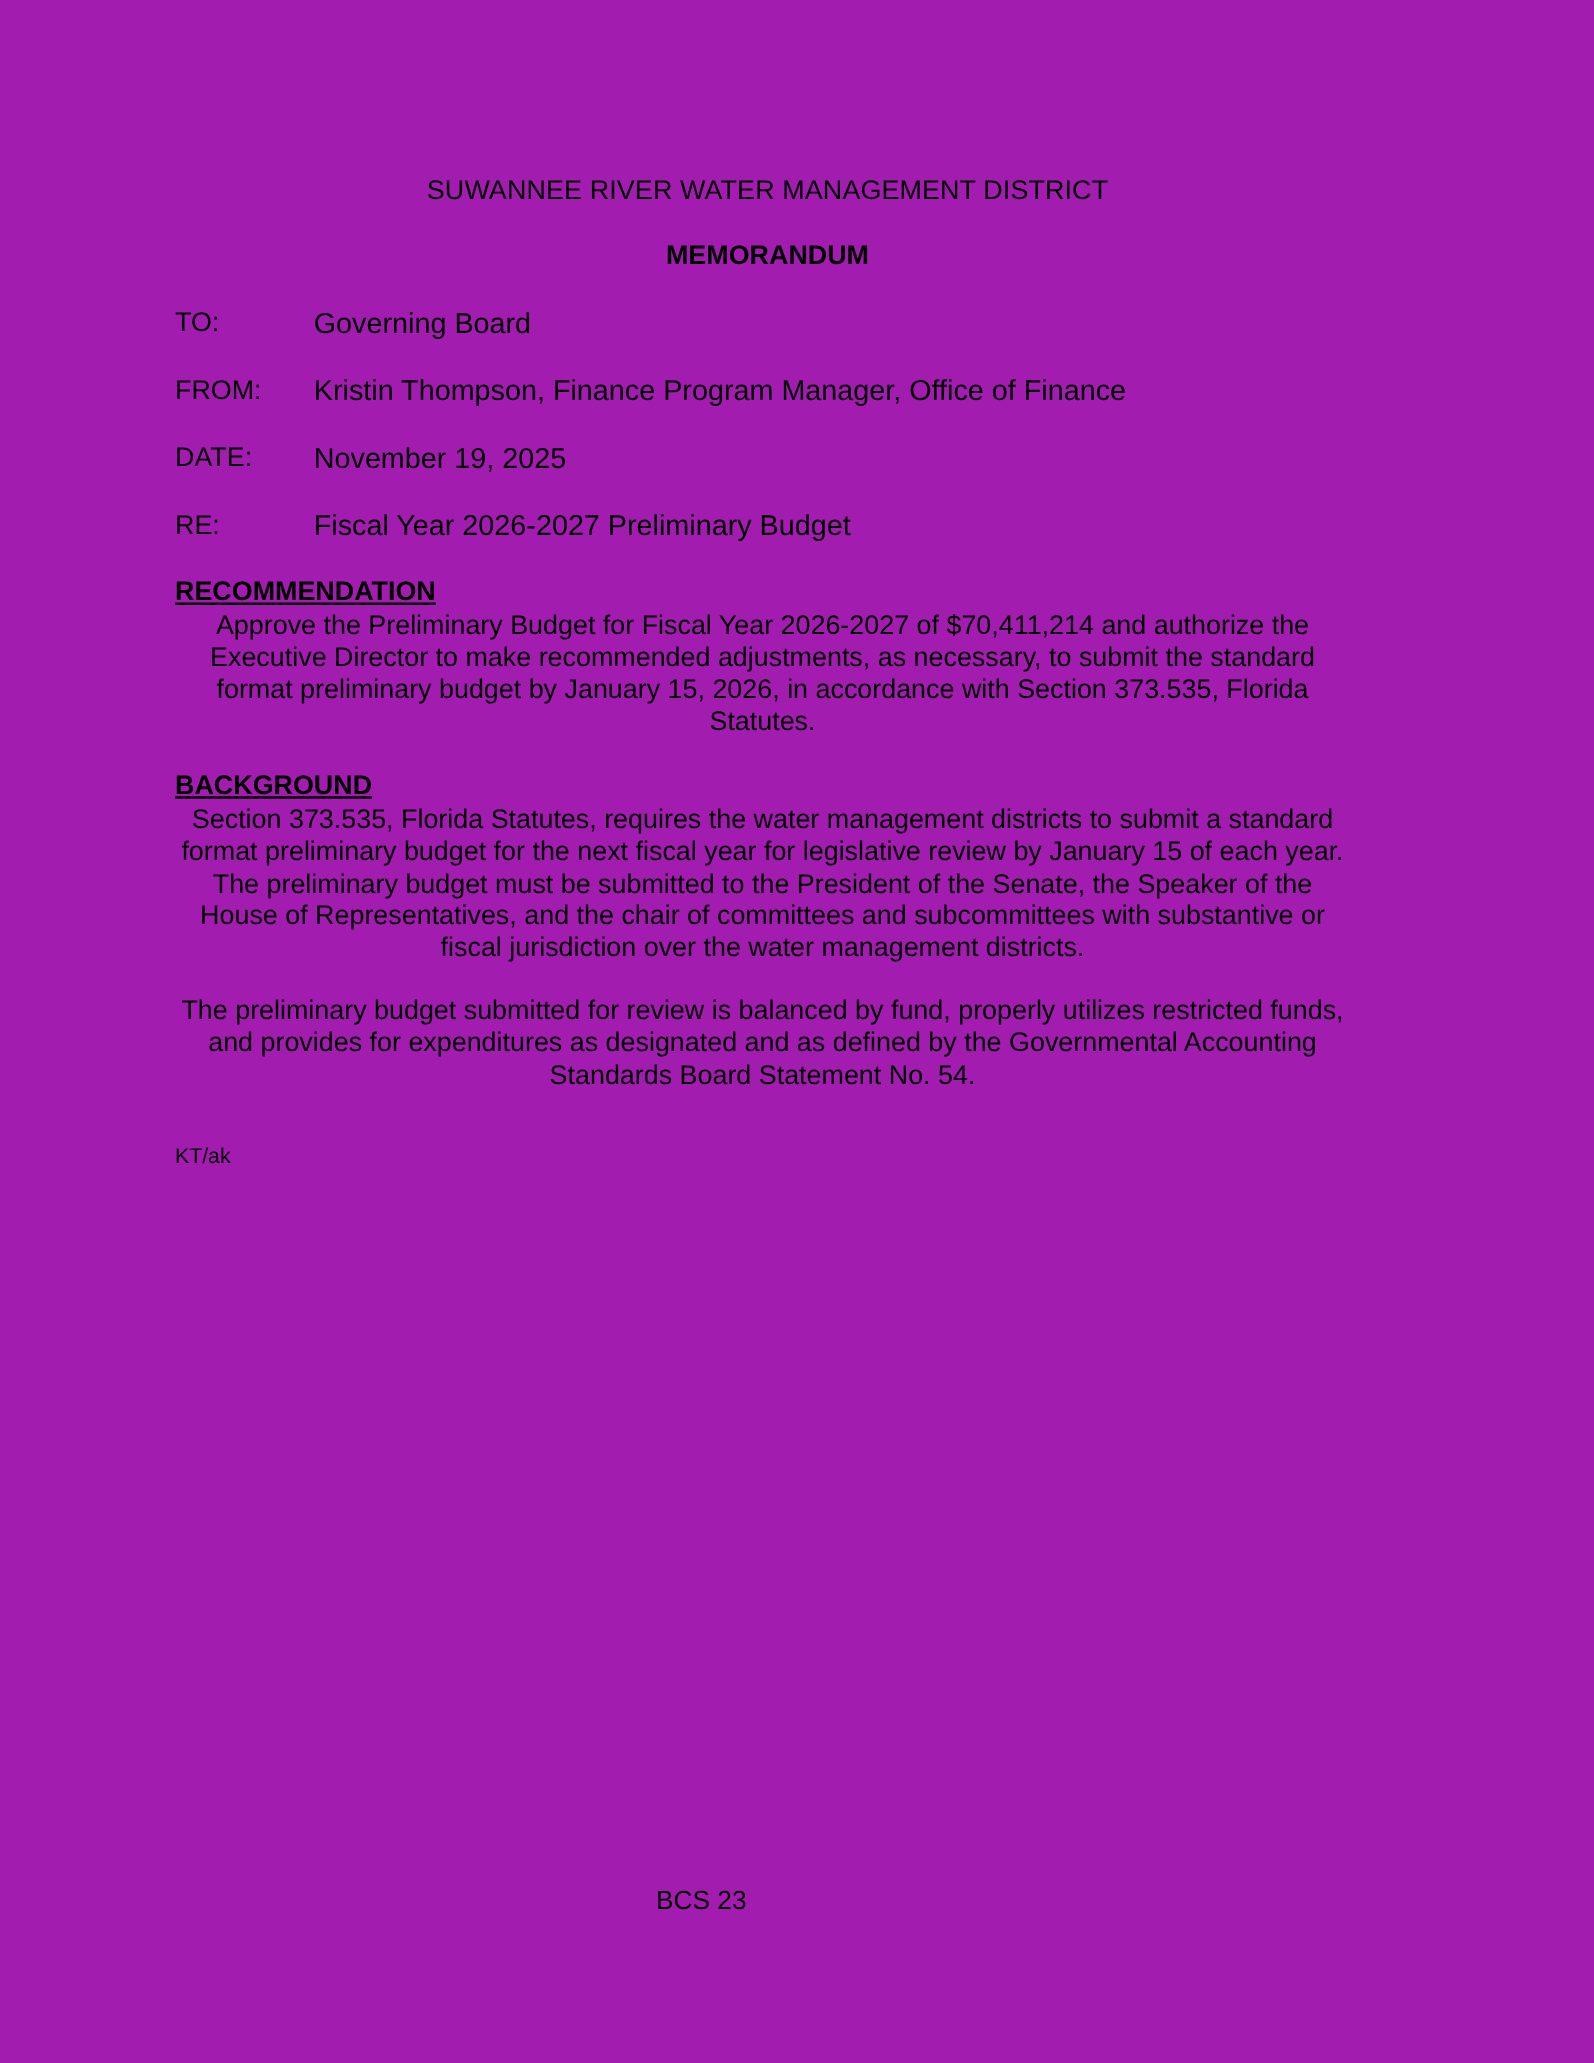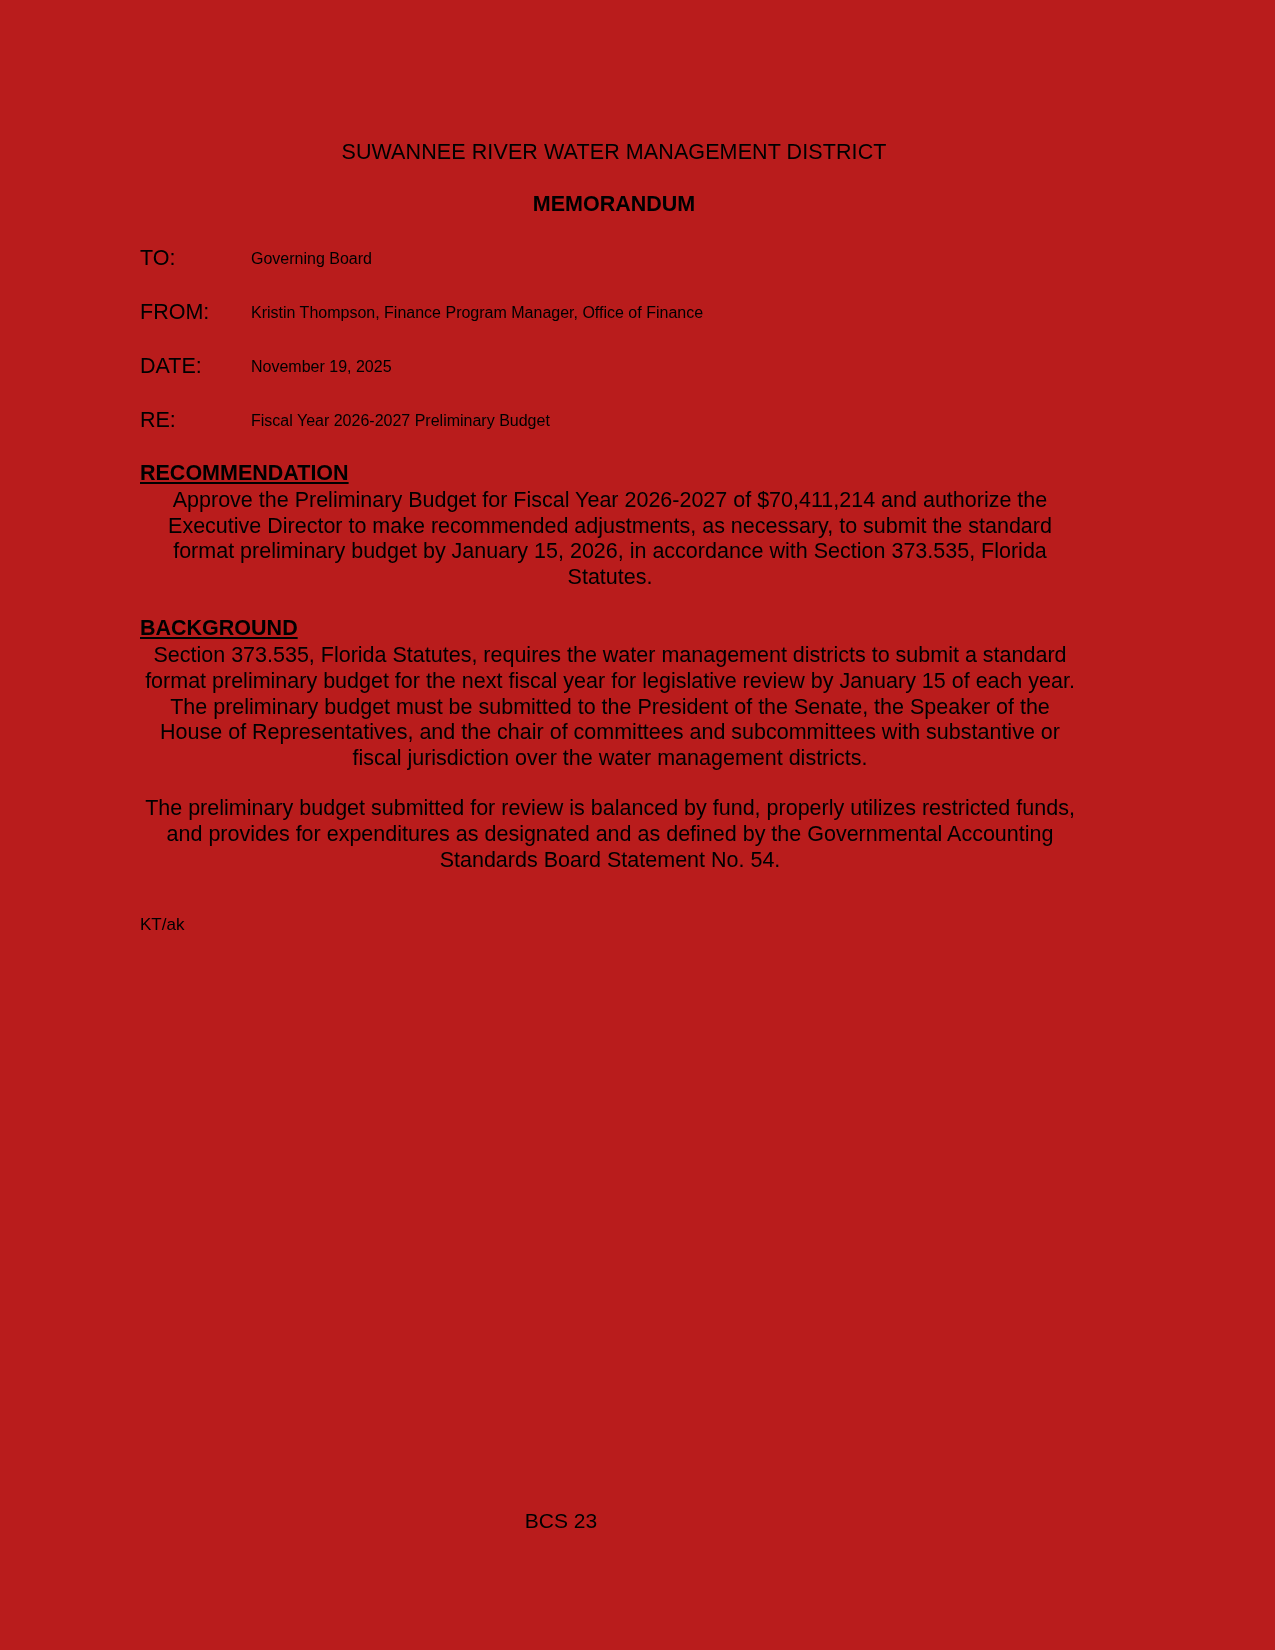--- a/index.html
+++ b/index.html
@@ -10,21 +10,21 @@
     position: relative;
     font-family: "Liberation Sans", sans-serif;
     color: #000000;
     -webkit-font-smoothing: antialiased;
   }
   .page {
     position: absolute;
     left: 0; top: 0;
     width: 1275px;
     height: 1650px;
-    background: #b91c1c;
+    background: #a21caf;
   }
   .content {
     position: absolute;
     left: 140px;
     top: 138px;
     width: 940px;
   }
   .doc-title {
     text-align: center;
     font-size: 21.5px;
@@ -48,21 +48,21 @@
     margin-bottom: 25px;
   }
   .field-row:last-child { margin-bottom: 16px; }
   .field-label {
     width: 111px;
     flex: 0 0 111px;
     font-size: 21.5px;
     line-height: 29px;
   }
   .field-value {
-    font-size: 16px;
+    font-size: 23px;
     line-height: 29px;
     flex: 1 1 auto;
   }
   .field-value .line2 { display: block; }
   .section { margin-top: 24px; }
   .section-heading {
     font-weight: bold;
     font-size: 21.5px;
     line-height: 28px;
     text-decoration: underline;

